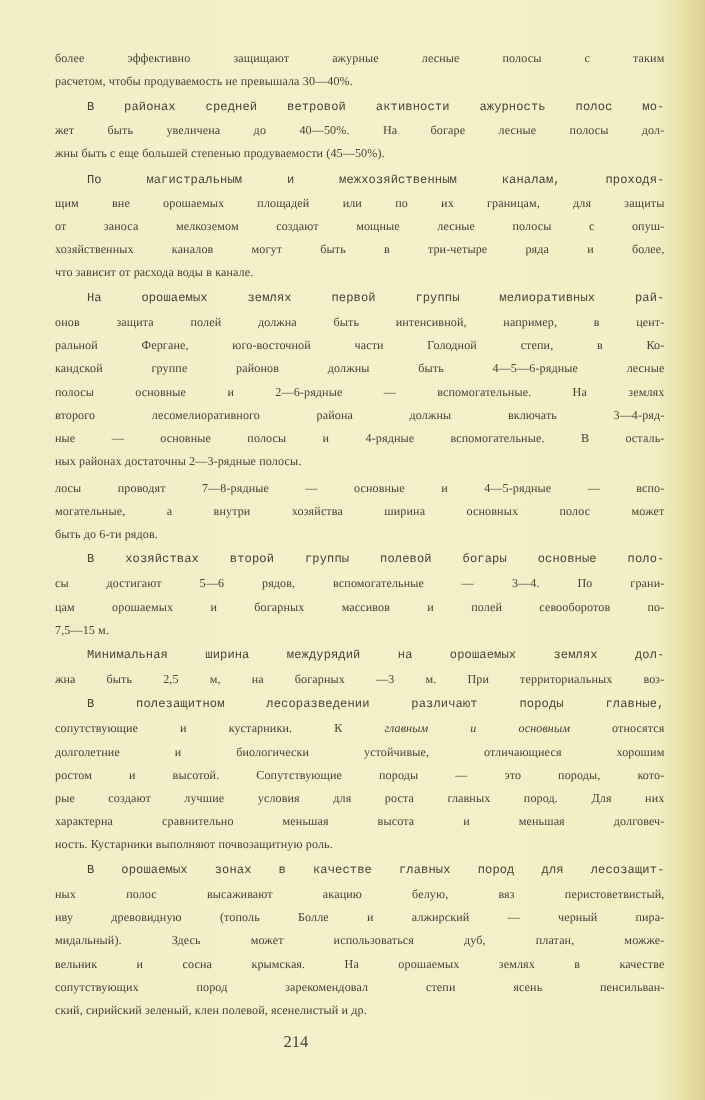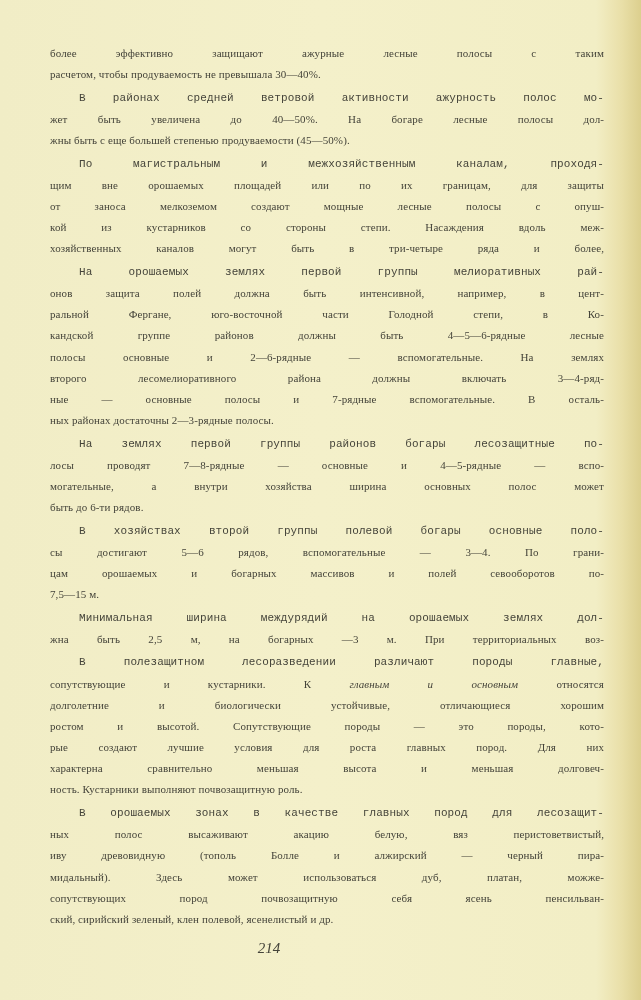--- a/index.html
+++ b/index.html
@@ -17,21 +17,21 @@
     font-size:11px; line-height:21.2px; height:21.2px;
     white-space:nowrap; text-align:justify; text-align-last:justify;
     letter-spacing:0.1px;
   }
   .line.last { text-align-last:left; }
   .line.indent { padding-left:29px;font-family:Liberation Mono, monospace; }
   .gap { height:2.3px; }
   em { }
   .pagenum {
     position:absolute; top:940px; left:0; width:538px; text-align:center;
-    font-size:15px; color:#45443a;font-style:italic;
+    font-size:15px; color:#45443a;
   }
 </style>
 </head>
 <body>
 
 <div class="page" id="page">
     <div>
       <div class="line">более эффективно защищают ажурные лесные полосы с таким</div>
       <div class="line last">расчетом, чтобы продуваемость не превышала 30—40%.</div>
     </div>
@@ -39,37 +39,36 @@
     <div>
       <div class="line indent">В районах средней ветровой активности ажурность полос мо-</div>
       <div class="line">жет быть увеличена до 40—50%. На богаре лесные полосы дол-</div>
       <div class="line last">жны быть с еще большей степенью продуваемости (45—50%).</div>
     </div>
     <div class="gap"></div>
     <div>
       <div class="line indent">По магистральным и межхозяйственным каналам, проходя-</div>
       <div class="line">щим вне орошаемых площадей или по их границам, для защиты</div>
       <div class="line">от заноса мелкоземом создают мощные лесные полосы с опуш-</div>
-      <div class="line">кой из кустарников со стороны степи. Насаждения вдоль меж-</div>
       <div class="line">хозяйственных каналов могут быть в три-четыре ряда и более,</div>
+      <div class="line last">что зависит от расхода воды в канале.</div>
     </div>
     <div class="gap"></div>
     <div>
       <div class="line indent">На орошаемых землях первой группы мелиоративных рай-</div>
       <div class="line">онов защита полей должна быть интенсивной, например, в цент-</div>
       <div class="line">ральной Фергане, юго-восточной части Голодной степи, в Ко-</div>
       <div class="line">кандской группе районов должны быть 4—5—6-рядные лесные</div>
       <div class="line">полосы основные и 2—6-рядные — вспомогательные. На землях</div>
       <div class="line">второго лесомелиоративного района должны включать 3—4-ряд-</div>
-      <div class="line">ные — основные полосы и 7-рядные вспомогательные. В осталь-</div>
+      <div class="line">ные — основные полосы и 4-рядные вспомогательные. В осталь-</div>
       <div class="line last">ных районах достаточны 2—3-рядные полосы.</div>
     </div>
     <div class="gap"></div>
     <div>
-      <div class="line indent">На землях первой группы районов богары лесозащитные по-</div>
       <div class="line">лосы проводят 7—8-рядные — основные и 4—5-рядные — вспо-</div>
       <div class="line">могательные, а внутри хозяйства ширина основных полос может</div>
       <div class="line last">быть до 6-ти рядов.</div>
     </div>
     <div class="gap"></div>
     <div>
       <div class="line indent">В хозяйствах второй группы полевой богары основные поло-</div>
       <div class="line">сы достигают 5—6 рядов, вспомогательные — 3—4. По грани-</div>
       <div class="line">цам орошаемых и богарных массивов и полей севооборотов по-</div>
       <div class="line last">7,5—15 м.</div>
@@ -88,17 +87,18 @@
       <div class="line">рые создают лучшие условия для роста главных пород. Для них</div>
       <div class="line">характерна сравнительно меньшая высота и меньшая долговеч-</div>
       <div class="line last">ность. Кустарники выполняют почвозащитную роль.</div>
     </div>
     <div class="gap"></div>
     <div>
       <div class="line indent">В орошаемых зонах в качестве главных пород для лесозащит-</div>
       <div class="line">ных полос высаживают акацию белую, вяз перистоветвистый,</div>
       <div class="line">иву древовидную (тополь Болле и алжирский — черный пира-</div>
       <div class="line">мидальный). Здесь может использоваться дуб, платан, можже-</div>
-      <div class="line">сопутствующих пород почвозащитную себя ясень пенсильван-</div>
+      <div class="line">вельник и сосна крымская. На орошаемых землях в качестве</div>
+      <div class="line">сопутствующих пород зарекомендовал степи ясень пенсильван-</div>
       <div class="line last">ский, сирийский зеленый, клен полевой, ясенелистый и др.</div>
     </div>
   </div>
 <div class="pagenum">214</div>
 
 </body></html>

